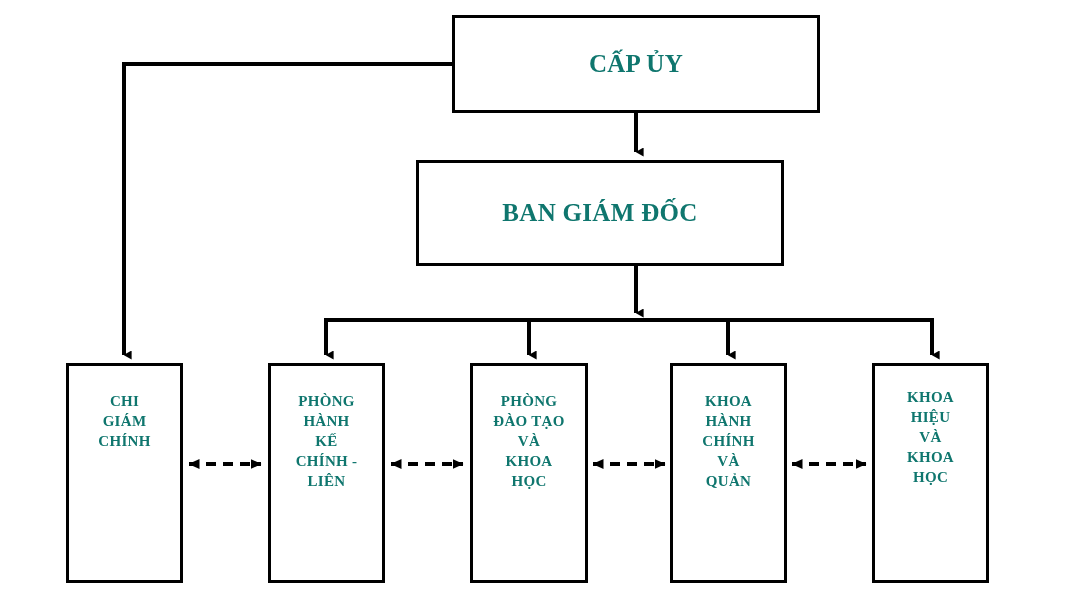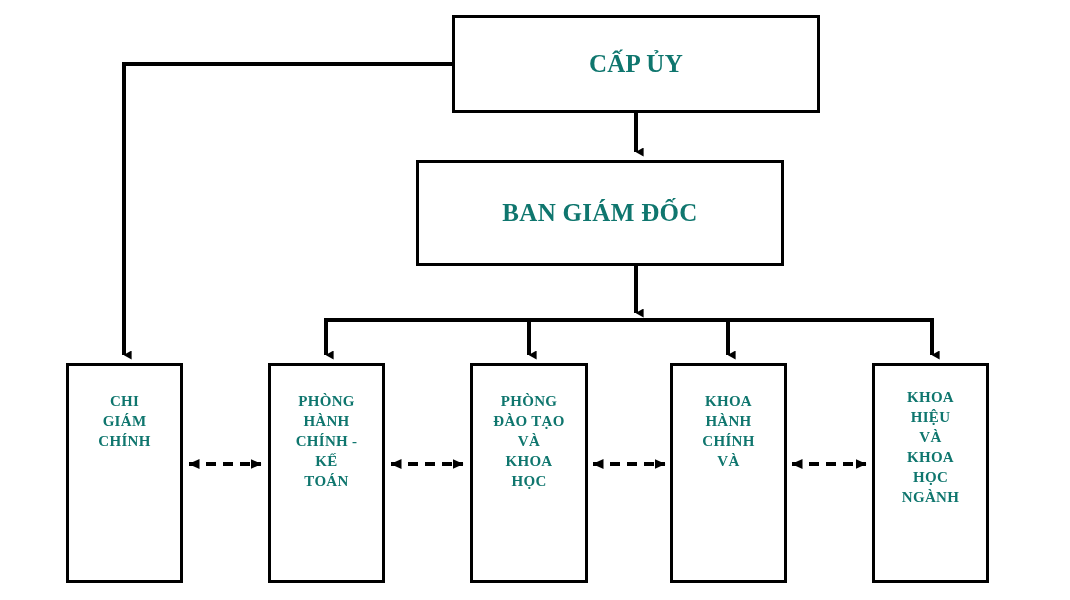--- a/index.html
+++ b/index.html
@@ -105,49 +105,49 @@
         <span>CHI</span>
         <span>GIÁM</span>
         <span>CHÍNH</span>
       </span>
   </div>
 
   <div class="node node-leaf" style="left:268px; top:363px; width:117px; height:220px;">
     <span class="lines">
         <span>PHÒNG</span>
         <span>HÀNH</span>
+        <span>KẾ</span>
         <span>CHÍNH -</span>
-        <span>KẾ</span>
-        <span>TOÁN</span>
+        <span>LIÊN</span>
       </span>
   </div>
 
   <div class="node node-leaf" style="left:470px; top:363px; width:118px; height:220px;">
     <span class="lines">
         <span>PHÒNG</span>
         <span>ĐÀO TẠO</span>
         <span>VÀ</span>
         <span>KHOA</span>
         <span>HỌC</span>
       </span>
   </div>
 
   <div class="node node-leaf" style="left:670px; top:363px; width:117px; height:220px;">
     <span class="lines">
         <span>KHOA</span>
         <span>HÀNH</span>
         <span>CHÍNH</span>
         <span>VÀ</span>
+        <span>QUẢN</span>
       </span>
   </div>
 
   <div class="node node-leaf" style="left:872px; top:363px; width:117px; height:220px; padding-top:22px;">
     <span class="lines">
         <span>KHOA</span>
         <span>HIỆU</span>
         <span>VÀ</span>
         <span>KHOA</span>
         <span>HỌC</span>
-        <span>NGÀNH</span>
       </span>
   </div>
 
 </div>
 
 </body></html>

